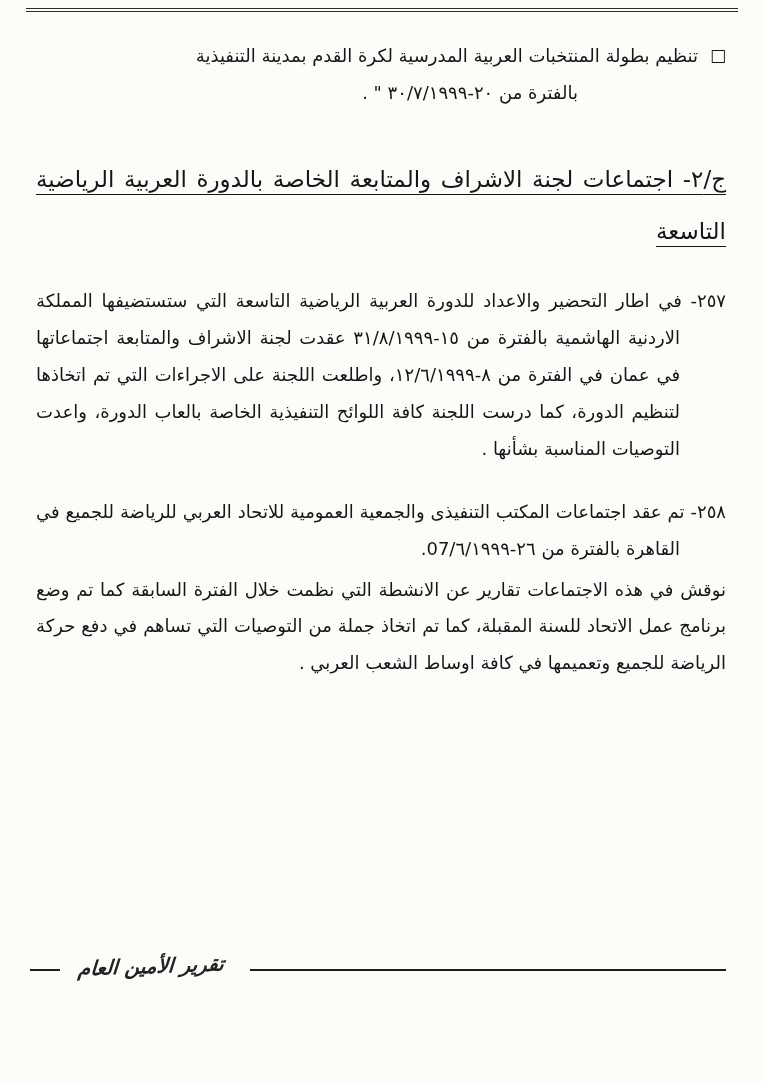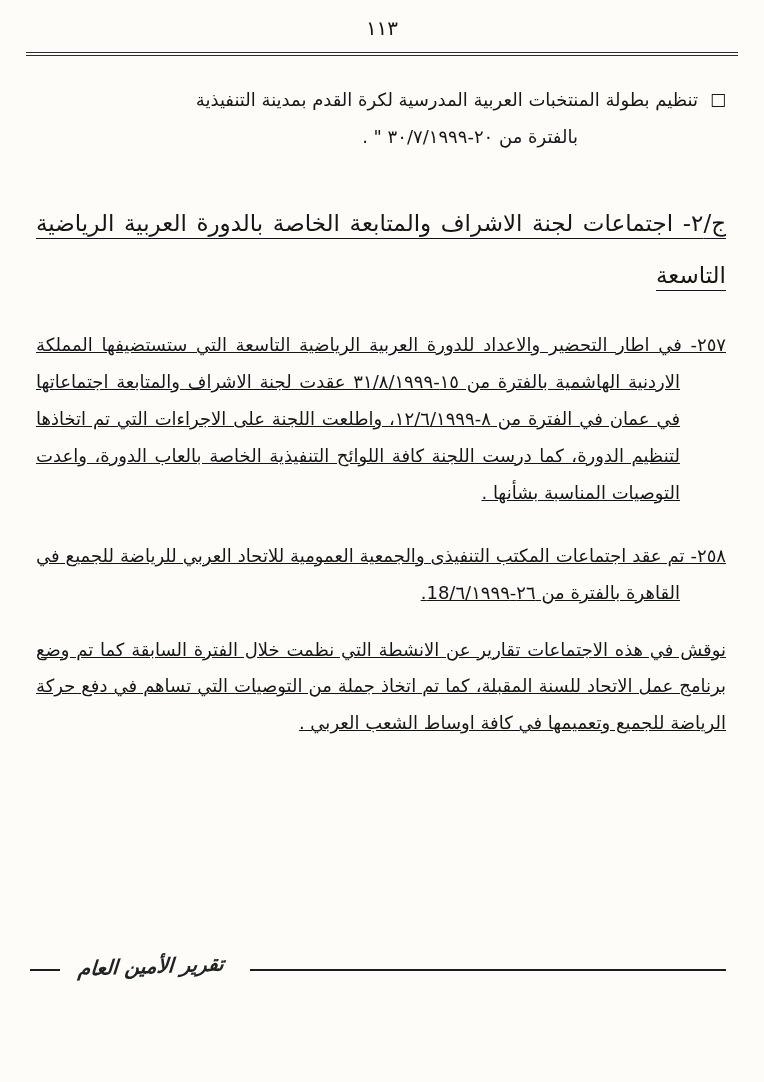--- a/index.html
+++ b/index.html
@@ -58,28 +58,27 @@
     font-weight: normal;
     line-height: 2.25;
     text-align: justify;
     text-decoration: underline;
     text-underline-offset: 7px;
     text-decoration-thickness: 1.4px;
   }
   .para {
     margin: 26px 0 0 0;
     text-align: justify;
-    text-decoration: underline;
   }
   .para.hanging {
     padding-right: 46px;
     text-indent: -46px;
   }
   .para.followup {
-    margin-top: 20px;
+    margin-top: 4px;
   }
   .footer {
     position: absolute;
     left: 30px;
     right: 38px;
     top: 958px;
     direction: ltr;
     display: flex;
     align-items: center;
   }
@@ -103,40 +102,39 @@
     position: relative;
     top: -4px;
     color: #222;
   }
 </style>
 </head>
 <body>
 
 <div class="page">
 
-  <div class="page-number">١١٣</div>
 
   <div class="top-rule"></div>
 
   <div class="content">
 
     <div class="bullet-item">
       <span class="bullet-marker">□</span>
       <div class="bullet-text">
         <div>تنظيم بطولة المنتخبات العربية المدرسية لكرة القدم بمدينة التنفيذية</div>
         <div class="bullet-line2">بالفترة من ٢٠-٣٠/٧/١٩٩٩ " .</div>
       </div>
     </div>
 
     <h2 class="section-heading">ج/٢- اجتماعات لجنة الاشراف والمتابعة الخاصة بالدورة العربية الرياضية التاسعة</h2>
 
     <p class="para hanging">٢٥٧- في اطار التحضير والاعداد للدورة العربية الرياضية التاسعة التي ستستضيفها المملكة الاردنية الهاشمية بالفترة من ١٥-٣١/٨/١٩٩٩ عقدت لجنة الاشراف والمتابعة اجتماعاتها في عمان في الفترة من ٨-١٢/٦/١٩٩٩، واطلعت اللجنة على الاجراءات التي تم اتخاذها لتنظيم الدورة، كما درست اللجنة كافة اللوائح التنفيذية الخاصة بالعاب الدورة، واعدت التوصيات المناسبة بشأنها .</p>
 
 
-    <p class="para hanging">٢٥٨- تم عقد اجتماعات المكتب التنفيذى والجمعية العمومية للاتحاد العربي للرياضة للجميع في القاهرة بالفترة من ٢٦-18/٦/١٩٩٩.</p>
+    <p class="para hanging">٢٥٨- تم عقد اجتماعات المكتب التنفيذى والجمعية العمومية للاتحاد العربي للرياضة للجميع في القاهرة بالفترة من ٢٦-07/٦/١٩٩٩.</p>
 
     <p class="para followup">نوقش في هذه الاجتماعات تقارير عن الانشطة التي نظمت خلال الفترة السابقة كما تم وضع برنامج عمل الاتحاد للسنة المقبلة، كما تم اتخاذ جملة من التوصيات التي تساهم في دفع حركة الرياضة للجميع وتعميمها في كافة اوساط الشعب العربي .</p>
 
   </div>
 
   <div class="footer">
     <span class="rule-short"></span>
     <span class="signature">تقرير الأمين العام</span>
     <span class="rule-long"></span>
   </div>

